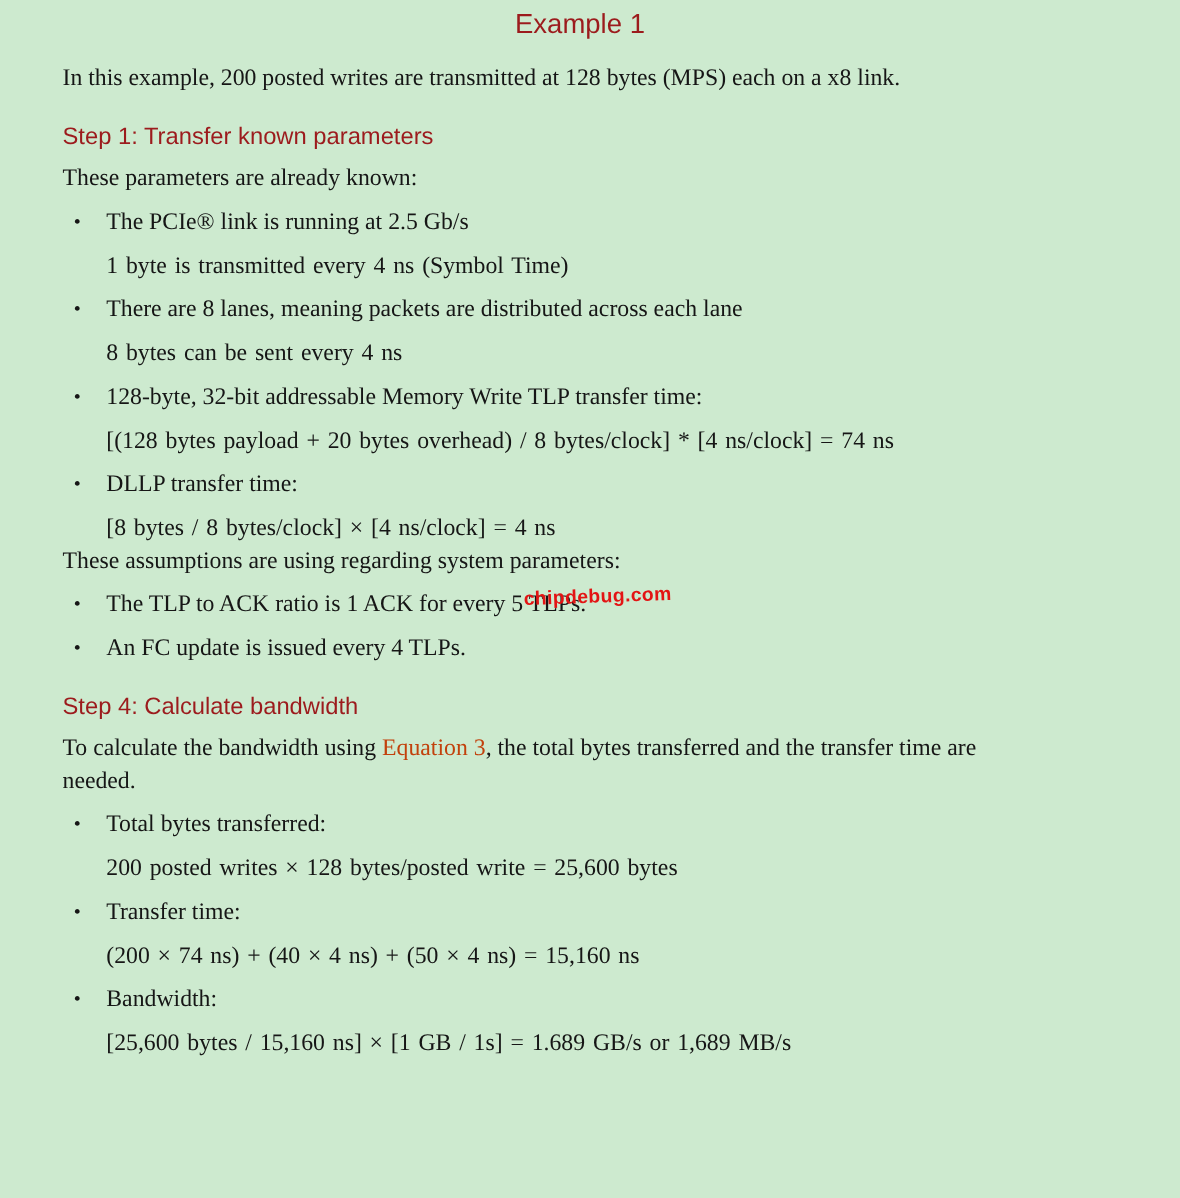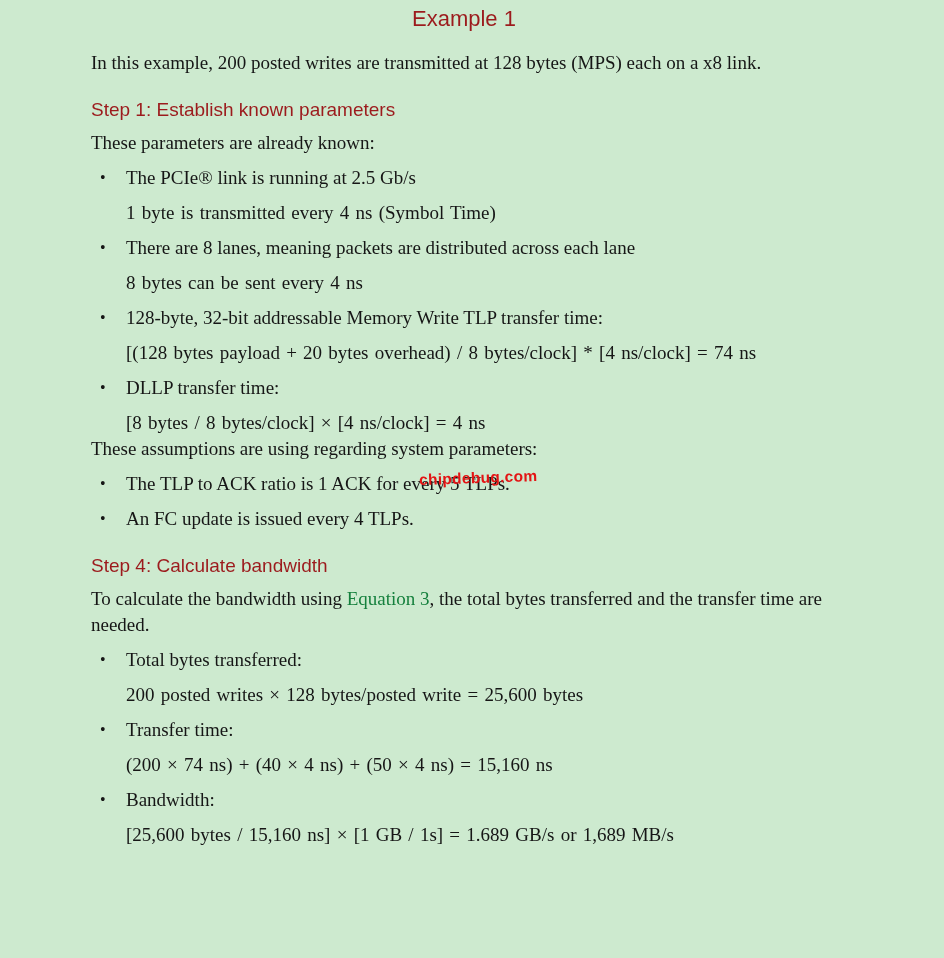--- a/index.html
+++ b/index.html
@@ -10,55 +10,55 @@
     color:#161616;
     position:relative;
     overflow:hidden;
   }
   .page{position:relative;width:100%;height:100%;box-sizing:border-box;padding:6px 26px 0 10px}
   .ex-title{
     font-family:"Liberation Sans",sans-serif;
     font-size:22px;font-weight:400;color:#9c1b1d;
     margin:0;line-height:26px;text-align:center;
   }
-  .content{margin-left:81px}
+  .content{margin-left:40px}
   .para{font-size:19px;line-height:26px;margin:0}
   .intro{margin-top:18px}
   h2.step{
     font-family:"Liberation Sans",sans-serif;
     font-size:19px;font-weight:400;color:#9c1b1d;
     margin:22px 0 8px 0;line-height:24px;
   }
   .li{display:flex;margin:9px 0 0 0;font-size:19px;line-height:26px}
   .dot{flex:none;width:35px;box-sizing:border-box;padding-left:9px;font-size:16px;line-height:26px}
   .li-text{flex:1}
   .sub{font-size:19px;line-height:26px;margin:9px 0 0 35px;white-space:nowrap;word-spacing:1.5px}
   .lead4{max-width:790px}
-  .eq-link{color:#15803d;cursor:pointer;text-decoration:none}
+  .eq-link{color:#c2410c;cursor:pointer;text-decoration:none}
   .watermark{
     position:absolute;left:419px;top:469px;
     font-family:"Liberation Sans",sans-serif;
     font-weight:700;font-size:15.5px;color:#e31414;
     letter-spacing:.3px;transform:rotate(-2deg);
     pointer-events:none;
   }
 </style>
 </head>
 <body>
 
 <div class="page">
 
   <h1 class="ex-title">Example 1</h1>
 
   <div class="content">
 
     <p class="para intro">In this example, 200 posted writes are transmitted at 128 bytes (MPS) each on a x8 link.</p>
 
     <section>
-      <h2 class="step">Step 1: Establish known parameters</h2>
+      <h2 class="step">Step 1: Transfer known parameters</h2>
       <p class="para">These parameters are already known:</p>
       <div class="li">
         <span class="dot">•</span>
         <span class="li-text">The PCIe® link is running at 2.5 Gb/s</span>
       </div>
       <p class="sub">1 byte is transmitted every 4 ns (Symbol Time)</p>
       <div class="li">
         <span class="dot">•</span>
         <span class="li-text">There are 8 lanes, meaning packets are distributed across each lane</span>
       </div>

